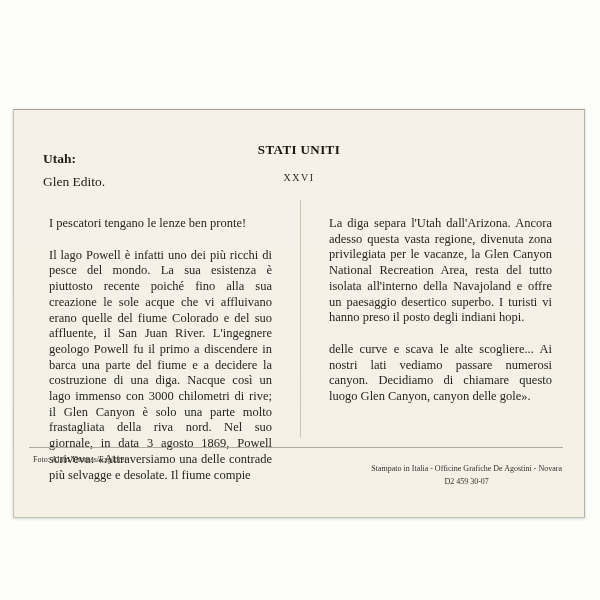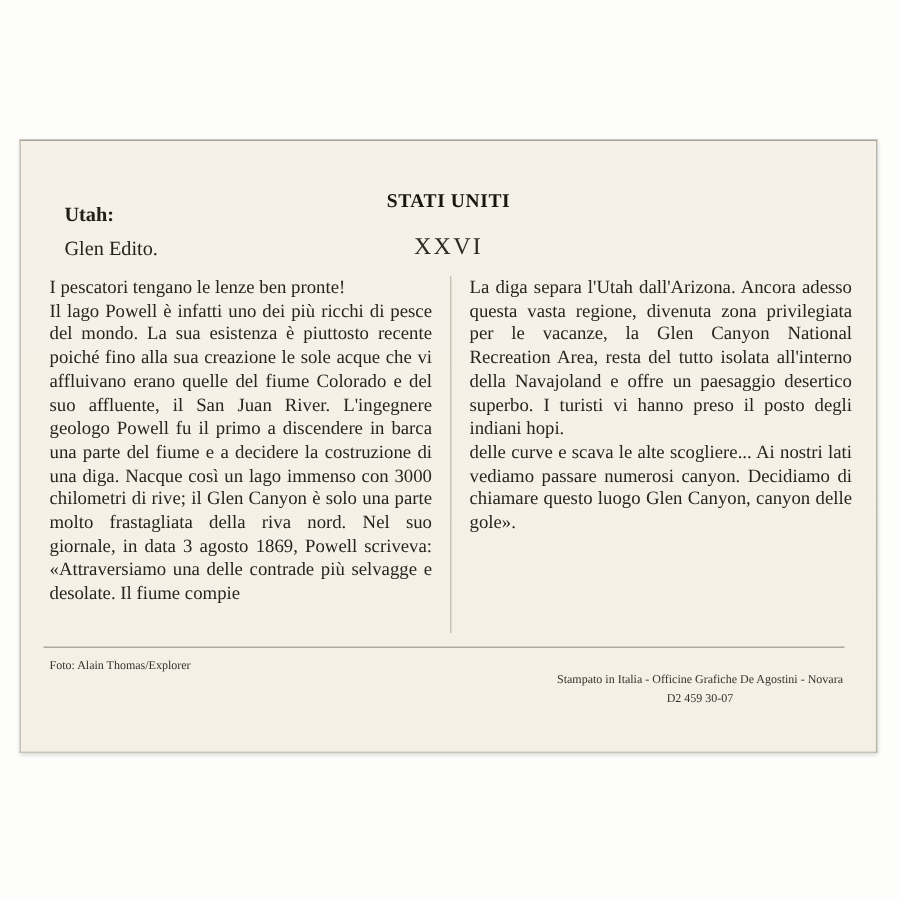--- a/index.html
+++ b/index.html
@@ -12,21 +12,21 @@
     font-family: "Liberation Serif", "DejaVu Serif", serif;
   }
   .stage {
     position: relative;
     width: 600px;
     height: 600px;
   }
   .card {
     position: absolute;
     left: 13px;
-    top: 93px;
+    top: 109px;
     width: 572px;
     height: 409px;
     box-sizing: border-box;
     background: linear-gradient(180deg, #f5f1e8 0%, #f4f0e5 100%);
     border: 1px solid #c6c2b6;
     border-top-color: #a5a196;
     border-right-color: #b5b1a5;
     box-shadow: 0 1px 3px rgba(0,0,0,0.14), 0 0 1px rgba(0,0,0,0.10);
   }
   .region-label {
@@ -57,21 +57,21 @@
     letter-spacing: 0.4px;
     line-height: 1.1;
     color: #17160f;
   }
   .series-number {
     position: absolute;
     left: 0;
     right: 0;
     top: 62px;
     text-align: center;
-    font-size: 16px;
+    font-size: 10px;
     letter-spacing: 1.5px;
     line-height: 1.1;
     color: #2c2b24;
   }
   .article {
     position: absolute;
     left: 19px;
     right: 16px;
     top: 90px;
     height: 238px;
@@ -79,21 +79,21 @@
     gap: 12px;
   }
   .col {
     flex: 1 1 0;
     min-width: 0;
     text-align: justify;
     font-size: 12.5px;
     line-height: 15.7px;
     color: #26251f;
   }
-  .col p { margin: 0; }
+  .col p { margin: 16px; }
   .col-divider {
     width: 1px;
     align-self: stretch;
     background: #c7c3b6;
   }
   .footer-rule {
     position: absolute;
     left: 15px;
     right: 21px;
     top: 337px;

